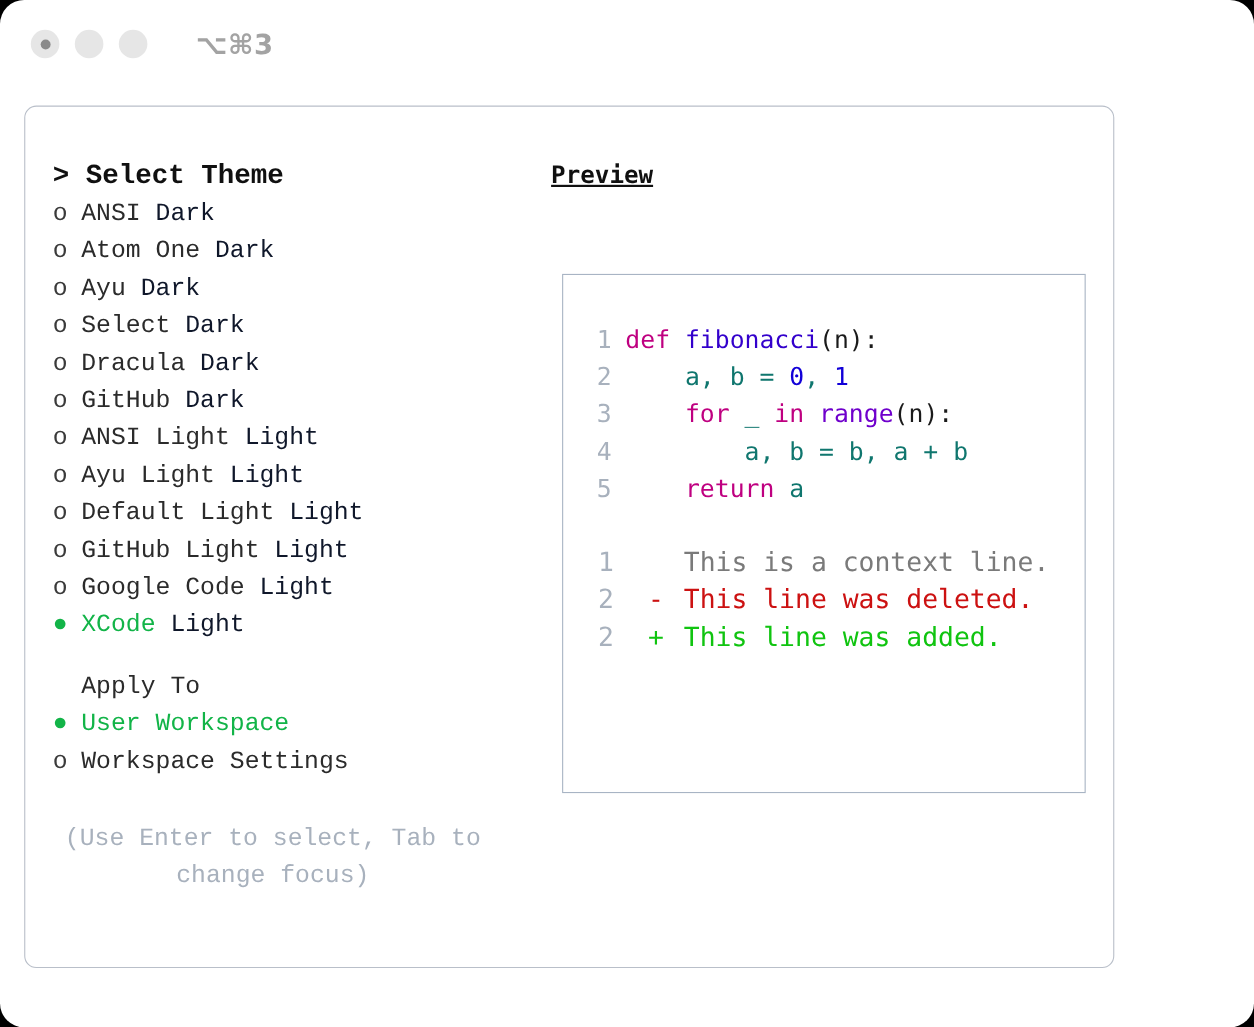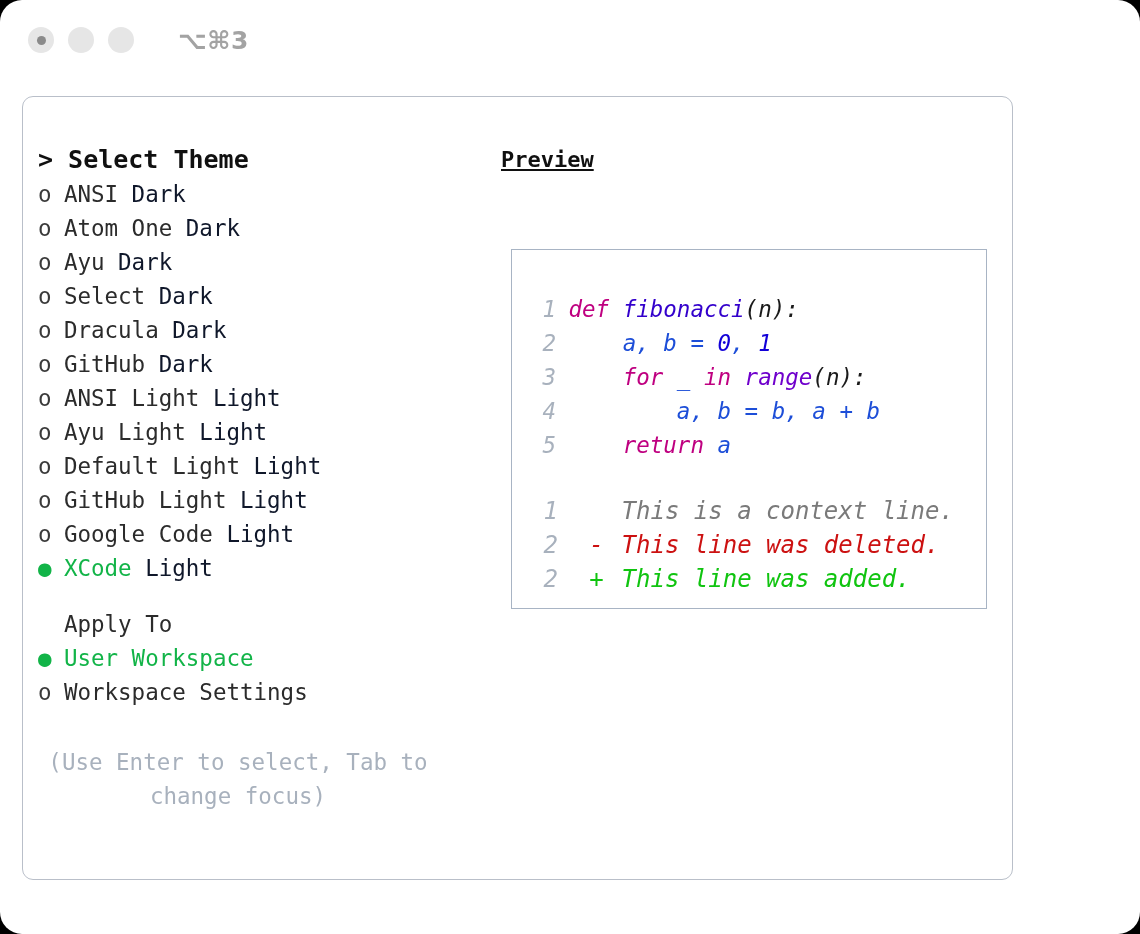--- a/index.html
+++ b/index.html
@@ -77,23 +77,24 @@
   .columns {
     position: absolute;
     left: 0; top: 0;
     width: 100%;
     height: 100%;
   }
 
   
   .left-col {
     position: absolute;
-    left: 15px;
+    left: 25px;
     top: 46px;
     width: 460px;
+    font-family: Liberation Mono, monospace;
   }
   .heading {
     font-size: 25px;
     font-weight: bold;
     color: #101010;
     line-height: 34px;
     white-space: pre;
   }
   .opt {
     font-size: 22.5px;
@@ -137,46 +138,45 @@
     color: #101010;
     line-height: 34px;
     white-space: pre;
     text-decoration: underline;
   }
   .preview-box {
     position: absolute;
     left: 10px;
     top: 106px;
     width: 476px;
-    height: 360px;
+    height: 472px;
     border: 1.6px solid #a8b4c4;
     box-sizing: border-box;
     background: #fff;
-    font-style: italic;
   }
   .code {
     position: absolute;
     left: 16px;
     top: 42px;
     font-size: 22.5px;
     line-height: 34px;
     white-space: pre;
   }
   .code .ln {
     display: inline-block;
     width: 1.25em;
     text-align: right;
     color: #a8b1bd;
     margin-right: 0.55em;
   }
   .kw      { color: #bf0080; }
   .fn      { color: #3300cc; }
   .builtin { color: #6f00cc; }
   .num     { color: #1200d8; }
-  .plain   { color: #1d4ed8; }
+  .plain   { color: #0f766e; }
   .punc    { color: #1a1a1a; }
 
   .diff {
     position: absolute;
     left: 16px;
     top: 244px;
     font-size: 24px;
     line-height: 34px;
     white-space: pre;
   }

